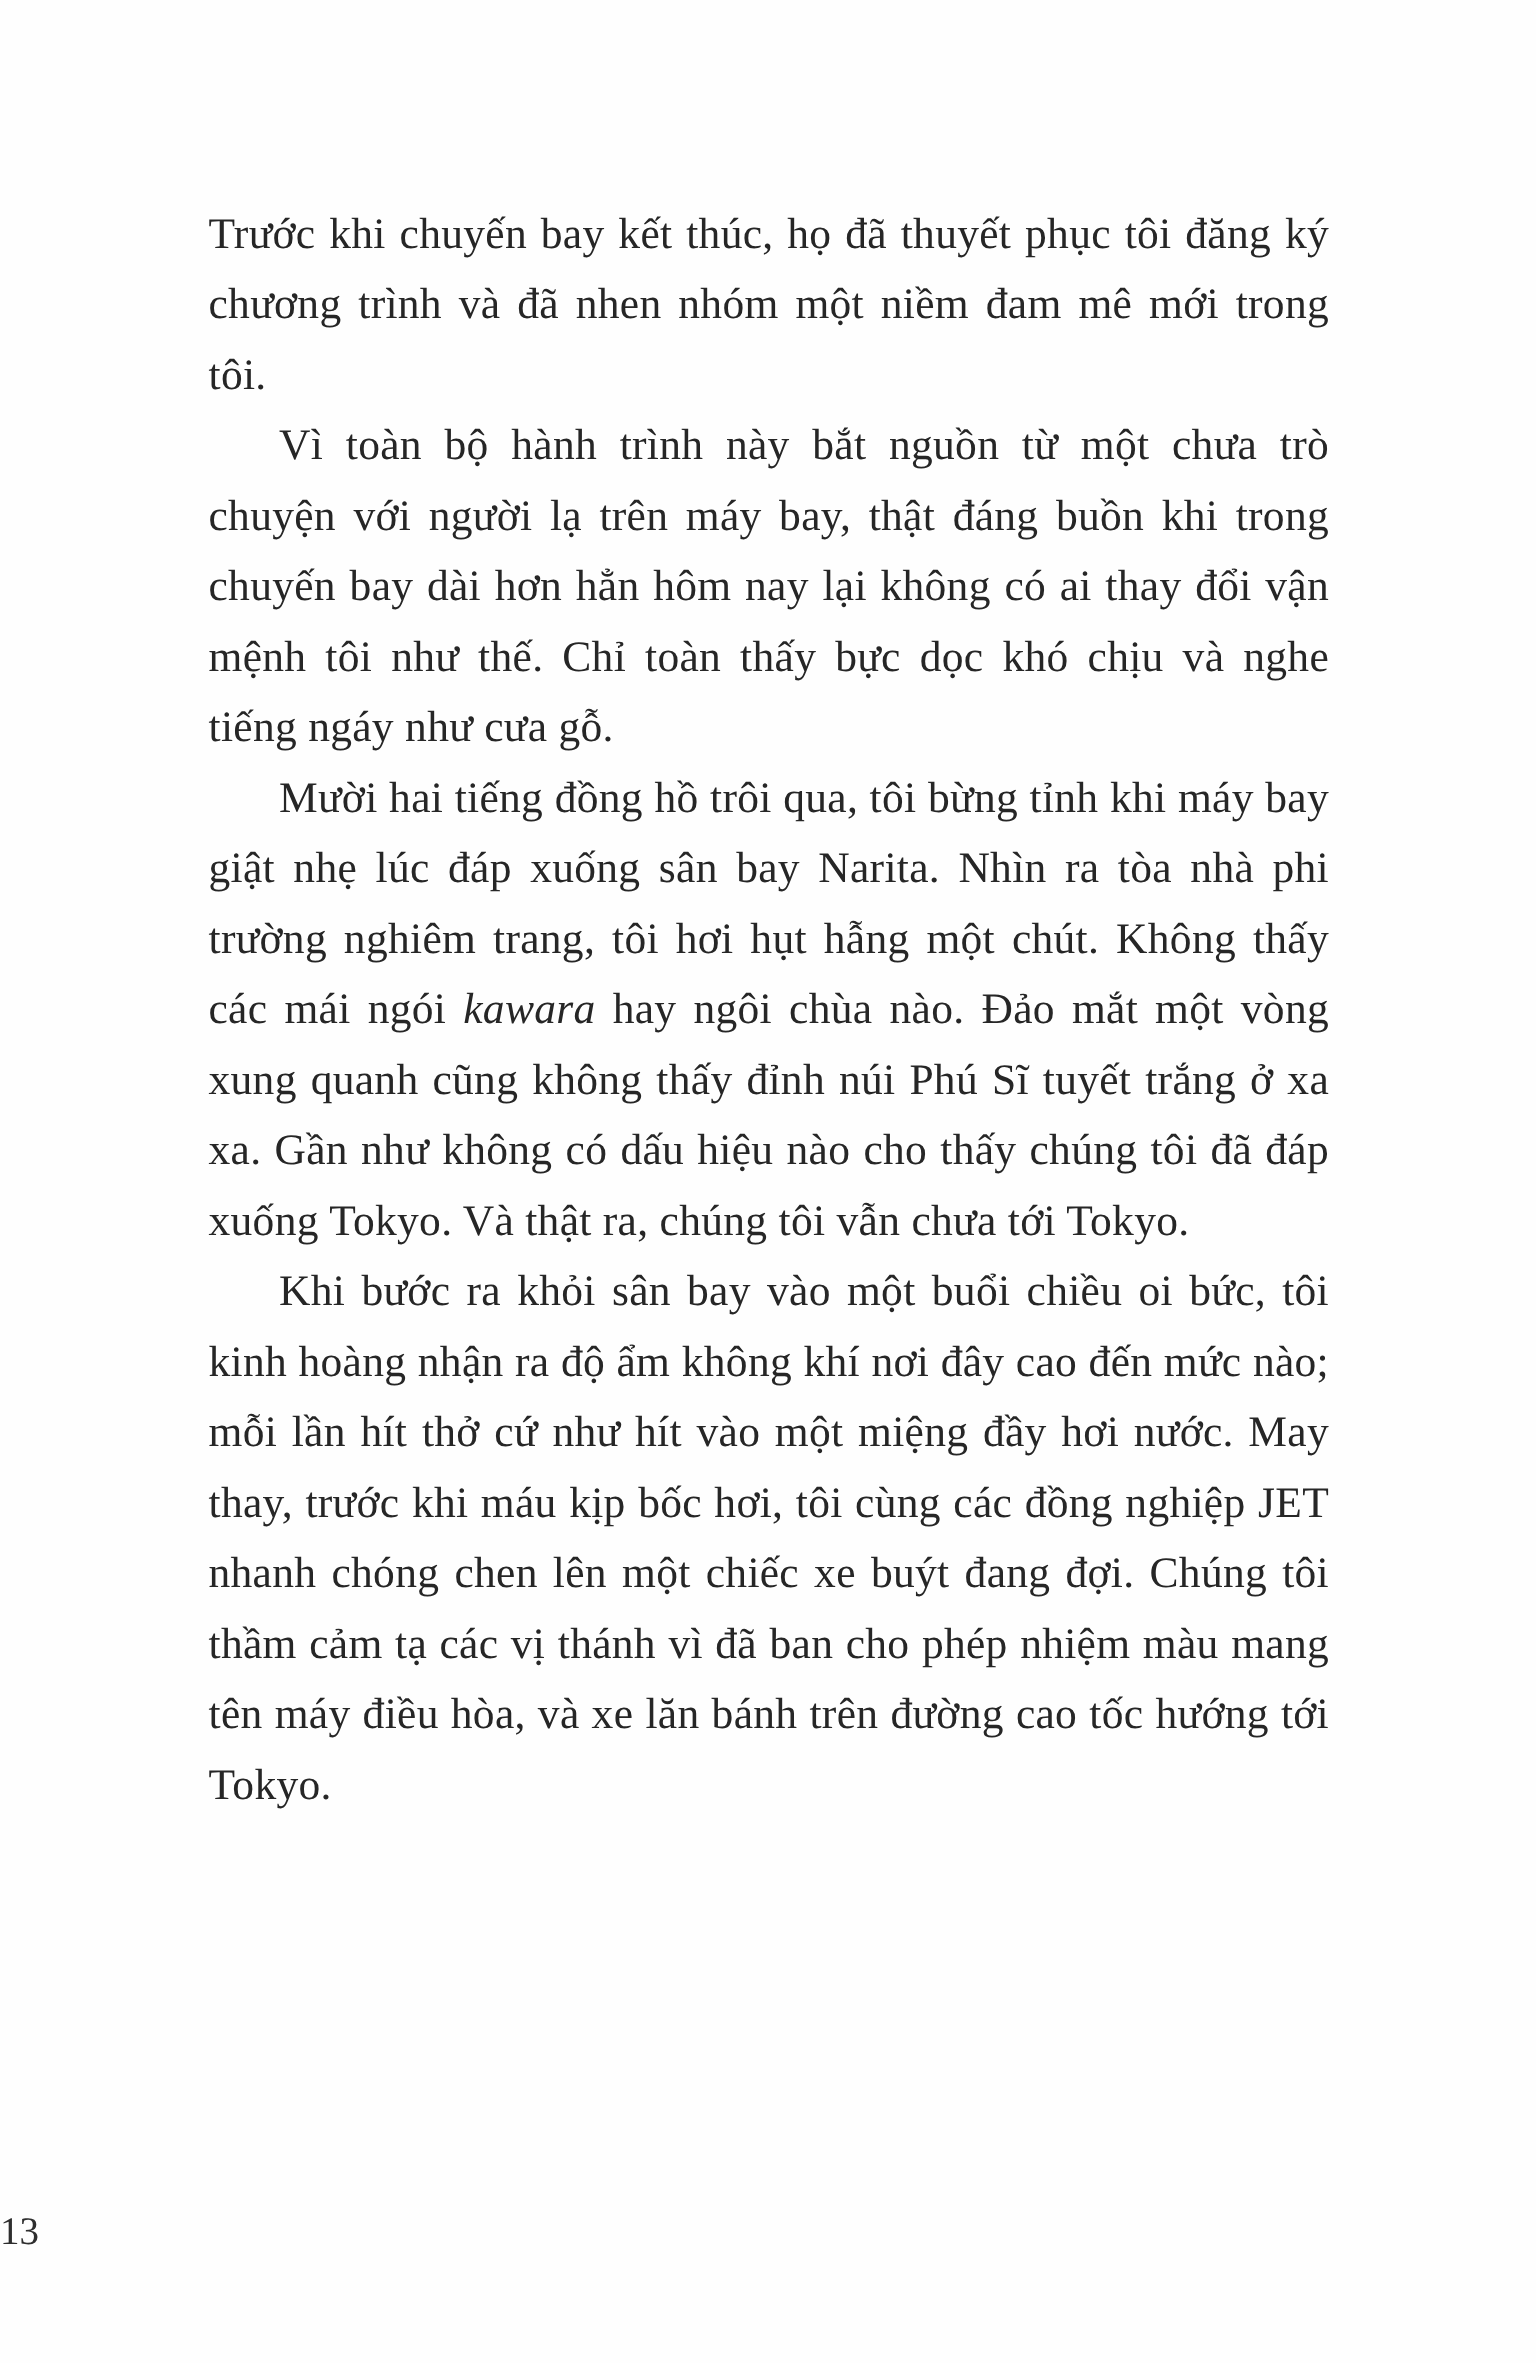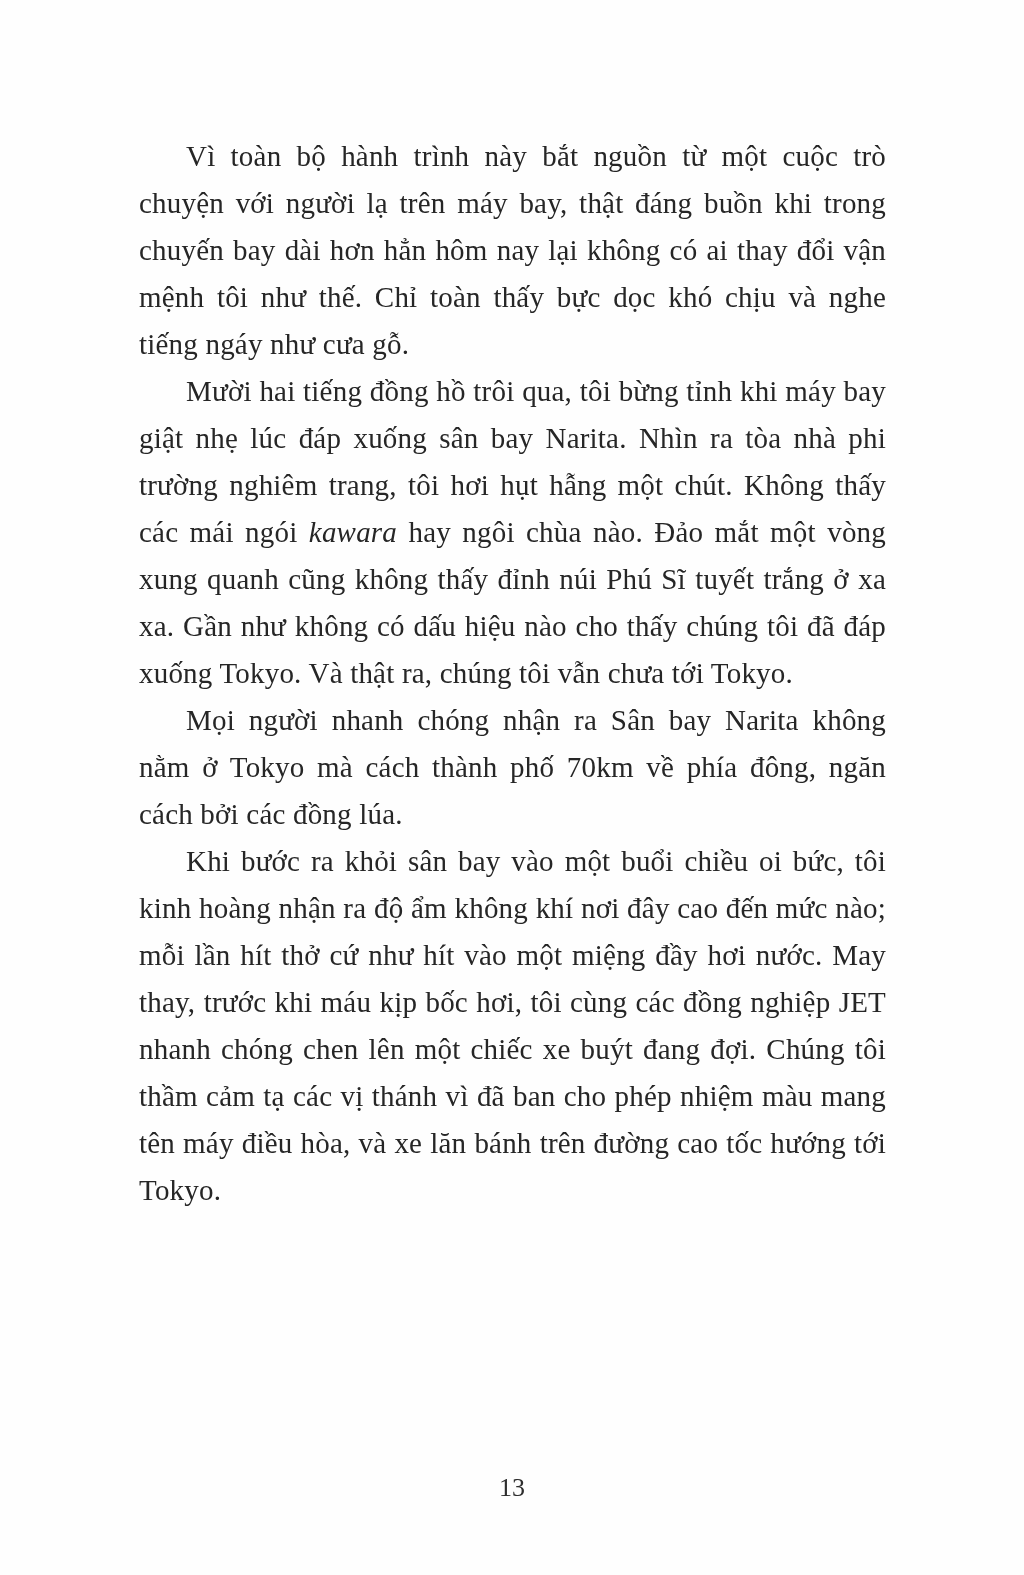--- a/index.html
+++ b/index.html
@@ -36,30 +36,30 @@
   .text-block p.no-indent {
     text-indent: 0;
   }
   .text-block em {
   }
   .page-number {
     position: absolute;
     left: 0;
     right: 0;
     top: 1472px;
-    text-align: center;
+    text-align: left;
     font-size: 26px;
     line-height: 32px;
     color: #2e2e2e;
   }
 </style>
 </head>
 <body>
 
 <div class="page">
   <div class="text-block">
-    <p><span>Vì toàn bộ hành trình này bắt nguồn từ một cuộc trò chuyện với người lạ trên máy bay, thật đáng buồn khi trong chuyến bay dài hơn hẳn hôm nay lại không có ai thay đổi vận mệnh tôi như thế. Chỉ toàn thấy bực dọc khó chịu và nghe tiếng ngáy như cưa gỗ.</span></p>
+    <p class="no-indent"><span>Trước khi chuyến bay kết thúc, họ đã thuyết phục tôi đăng ký chương trình và đã nhen nhóm một niềm đam mê mới trong tôi.</span></p>
+    <p><span>Vì toàn bộ hành trình này bắt nguồn từ một chưa trò chuyện với người lạ trên máy bay, thật đáng buồn khi trong chuyến bay dài hơn hẳn hôm nay lại không có ai thay đổi vận mệnh tôi như thế. Chỉ toàn thấy bực dọc khó chịu và nghe tiếng ngáy như cưa gỗ.</span></p>
     <p><span>Mười hai tiếng đồng hồ trôi qua, tôi bừng tỉnh khi máy bay giật nhẹ lúc đáp xuống sân bay Narita. Nhìn ra tòa nhà phi trường nghiêm trang, tôi hơi hụt hẫng một chút. Không thấy các mái ngói </span><em>kawara</em><span> hay ngôi chùa nào. Đảo mắt một vòng xung quanh cũng không thấy đỉnh núi Phú Sĩ tuyết trắng ở xa xa. Gần như không có dấu hiệu nào cho thấy chúng tôi đã đáp xuống Tokyo. Và thật ra, chúng tôi vẫn chưa tới Tokyo.</span></p>
-    <p><span>Mọi người nhanh chóng nhận ra Sân bay Narita không nằm ở Tokyo mà cách thành phố 70km về phía đông, ngăn cách bởi các đồng lúa.</span></p>
     <p><span>Khi bước ra khỏi sân bay vào một buổi chiều oi bức, tôi kinh hoàng nhận ra độ ẩm không khí nơi đây cao đến mức nào; mỗi lần hít thở cứ như hít vào một miệng đầy hơi nước. May thay, trước khi máu kịp bốc hơi, tôi cùng các đồng nghiệp JET nhanh chóng chen lên một chiếc xe buýt đang đợi. Chúng tôi thầm cảm tạ các vị thánh vì đã ban cho phép nhiệm màu mang tên máy điều hòa, và xe lăn bánh trên đường cao tốc hướng tới Tokyo.</span></p>
   </div>
   <div class="page-number">13</div>
 </div>
 
 </body></html>

